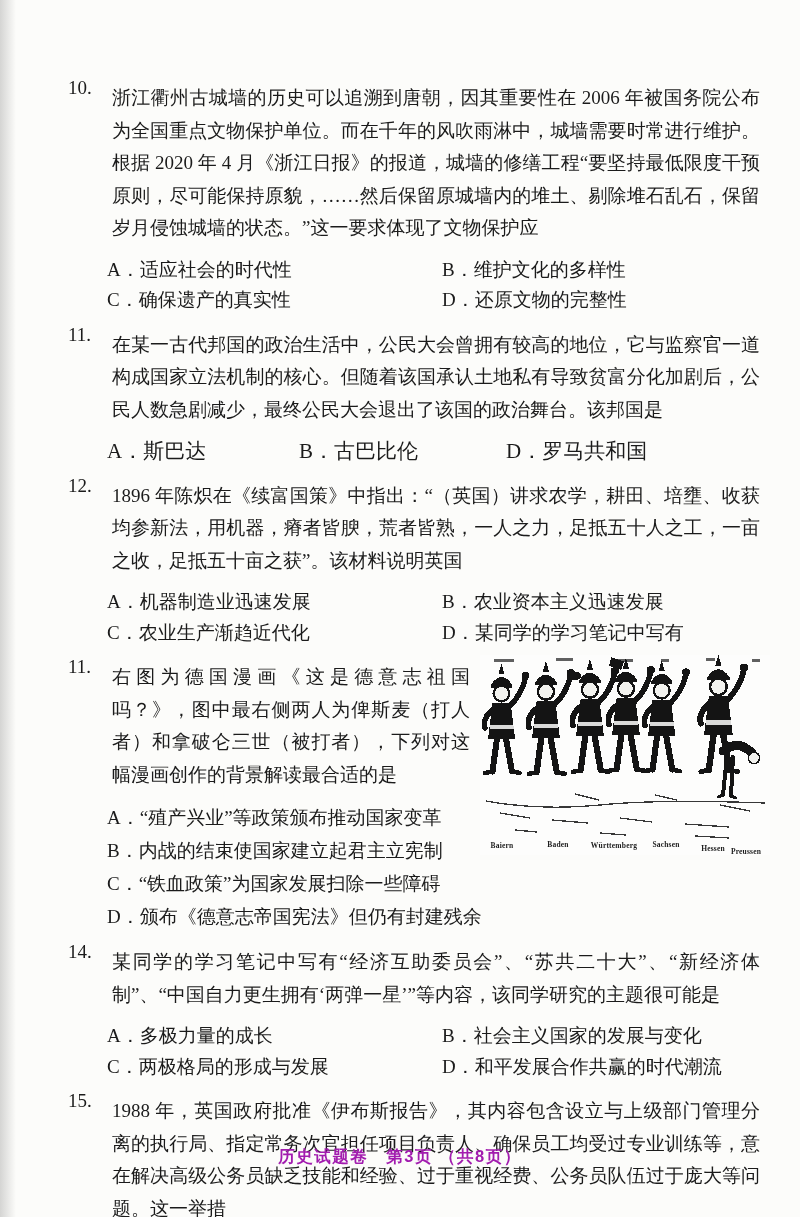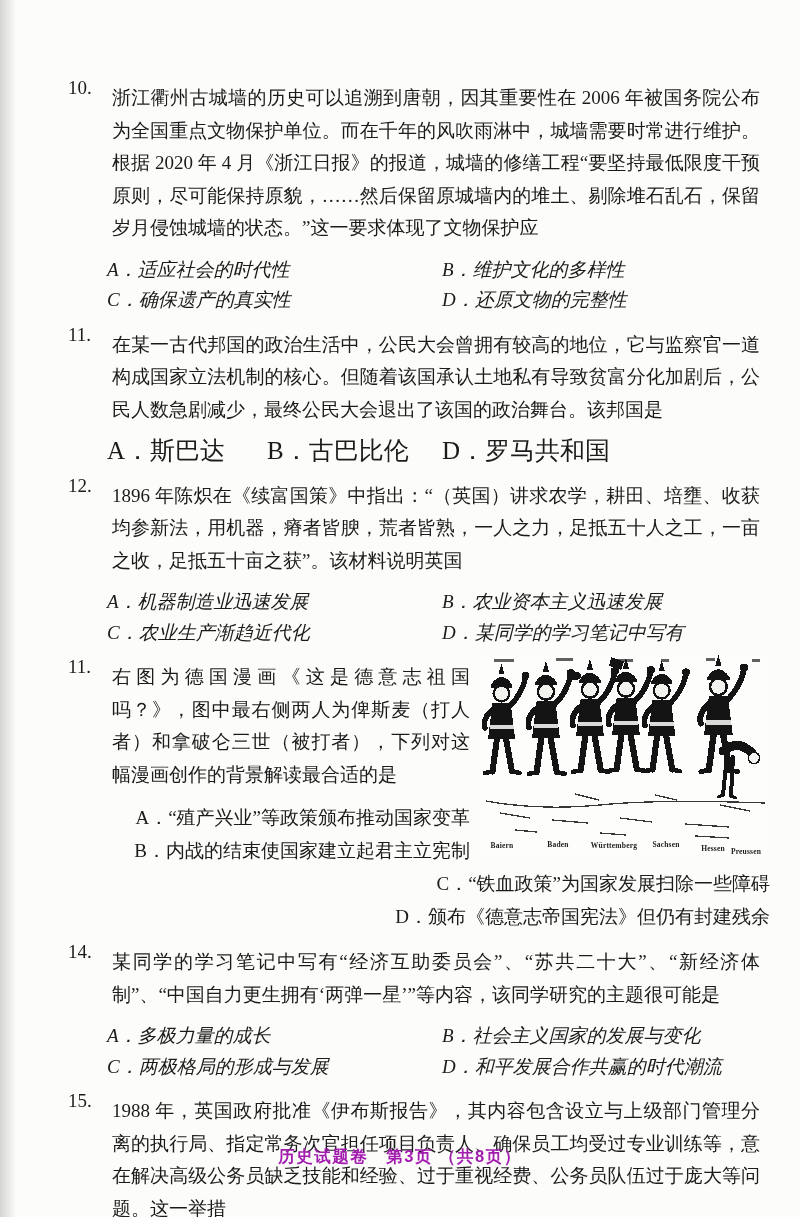--- a/index.html
+++ b/index.html
@@ -17,27 +17,27 @@
   .content{position:absolute;left:68px;top:72px;width:702px;}
   .q{display:flex;margin:0 0 3px 0;}
   .qnum{flex:0 0 34px;font-size:19px;line-height:32.5px;white-space:nowrap;}
   .qbody{flex:1;min-width:0;}
   .stem{
     margin:10px;font-size:19px;line-height:32.5px;
     text-align:justify;text-justify:inter-ideograph;
   }
   .opts2{
     display:grid;grid-template-columns:335px 1fr;
-    padding-left:5px;font-size:19px;line-height:30.5px;margin-top:1px;font-style:italic;
+    padding-left:5px;font-size:19px;line-height:30.5px;margin-top:1px;
   }
   .opts4{
     display:grid;grid-template-columns:160px 175px 180px 1fr;
-    padding-left:5px;font-size:25px;line-height:30.5px;margin-top:3px;
-  }
-  .optsV{padding-left:5px;font-size:19px;line-height:33px;margin-top:7px;text-align:right;}
+    padding-left:5px;font-size:21px;line-height:30.5px;margin-top:3px;gap:32px;
+  }
+  .optsV{padding-left:5px;font-size:19px;line-height:33px;margin-top:7px;}
   .optsV .opt{white-space:nowrap;}
   .cartoon{
     float:right;margin:4px 0 6px 10px;
     width:290px;height:200px;background:#fdfdfc;
   }
   .cartoon path,.cartoon circle,.cartoon rect,.cartoon ellipse{shape-rendering:crispEdges;}
   .cartoon .ln{stroke:#141414;fill:none;stroke-linecap:round;}
   .cartoon text{
     font-family:"Liberation Serif",serif;font-size:7.5px;font-weight:bold;
     fill:#1c1c1c;letter-spacing:.2px;

